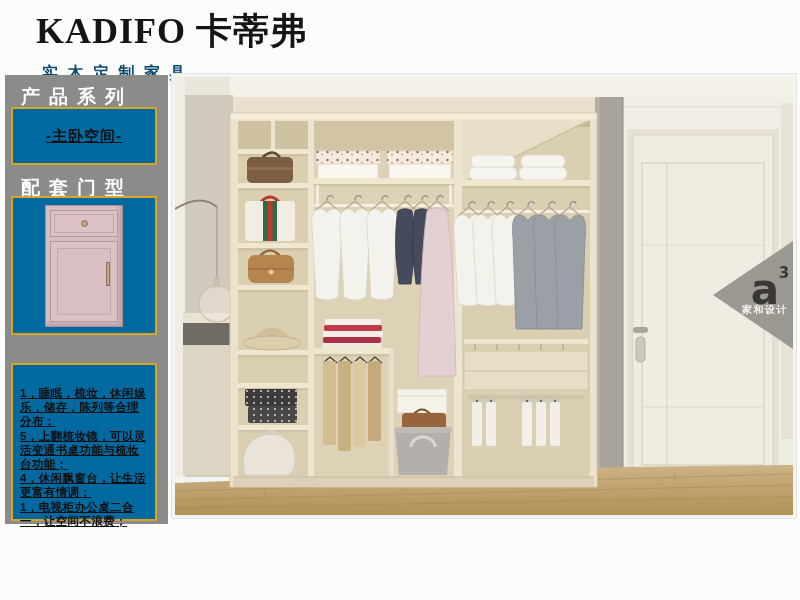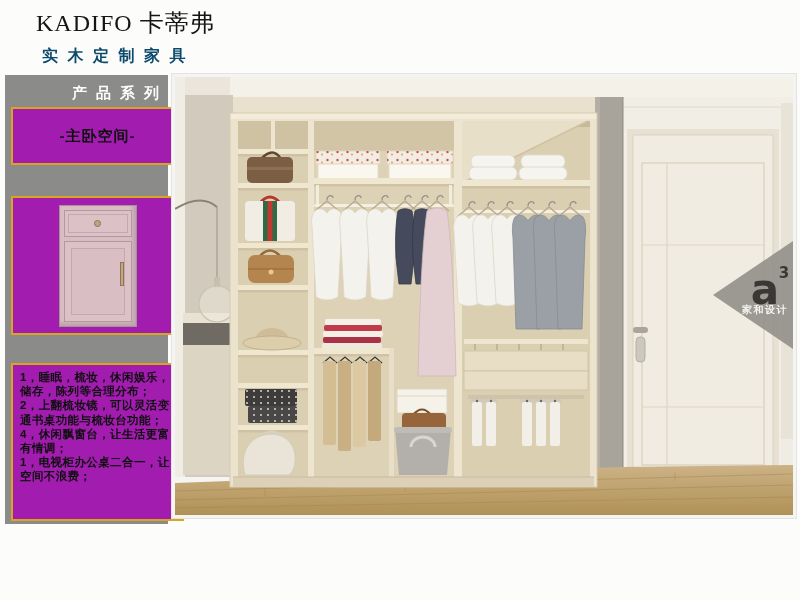--- a/index.html
+++ b/index.html
@@ -3,35 +3,35 @@
 <meta charset="utf-8">
 <style>
   * { margin:0; padding:0; box-sizing:border-box; }
   html,body { width:800px; height:600px; }
   body { background:#ffffff; overflow:hidden; }
   .page { position:relative; width:800px; height:600px; background:#fcfcfb;
           font-family:"Liberation Sans", sans-serif; }
 
   
   .logo { position:absolute; left:36px; top:7px; color:#151515; }
-  .logo-main { font-family:"Liberation Serif", serif; font-size:24px; font-weight:400; letter-spacing:1px; }
+  .logo-main { font-family:"Liberation Serif", serif; font-size:36px; font-weight:700; letter-spacing:1px; }
   .logo-sub  { margin-top:7px; margin-left:6px; font-size:16px; font-weight:600;
                letter-spacing:9.5px; color:#0c4a6e; }
 
   
   .sidebar { position:absolute; left:5px; top:75px; width:163px; height:449px; background:#8b8b89; }
-  .side-header { position:absolute; left:0; width:100%; text-align:right; color:#fdfdfc;
-                 font-size:15px; font-weight:700; letter-spacing:9px; text-indent:9px; }
+  .side-header { position:absolute; left:0; width:100%; text-align:left; color:#fdfdfc;
+                 font-size:19px; font-weight:700; letter-spacing:9px; text-indent:9px;padding-left:7px; }
   .h1 { top:9px; } .h2 { top:100px; } .h3 { top:266px; }
-  .white-box { position:absolute; left:6px; width:173px; background:#a21caf;
-               border:2px solid #d9a41e; }
+  .white-box { position:absolute; left:6px; width:146px; background:#0369a1;
+               border:2px solid #d9a41e;text-decoration:underline; }
   .box-series { top:32px; height:58px; display:flex; align-items:center; justify-content:center;
                 font-size:15px; font-weight:700; color:#0f0f0f; letter-spacing:1px; }
   .box-door   { top:121px; height:139px; display:flex; align-items:center; justify-content:center; }
-  .box-points { top:288px; height:158px; padding:5px 5px 0 7px; color:#0f0f0f;
+  .box-points { top:288px; height:158px; padding:21px 5px 0 7px; color:#0f0f0f;
                 font-size:11.5px; font-weight:700; line-height:14.2px; letter-spacing:.4px; }
   .box-points p { margin:0; }
 
   
   .mini-door { width:78px; height:122px; background:#d8bdc2; border:1px solid #a98f96;
                position:relative; box-shadow: inset -3px -3px 4px rgba(120,90,100,.28); }
   .mini-drawer { position:absolute; top:4px; left:4px; right:4px; height:27px;
                  border:1px solid #b298a0; background:#dcc2c7; }
   .mini-drawer::after { content:""; position:absolute; inset:3px; border:1px solid #c3a8ae; }
   .knob { position:absolute; left:50%; top:50%; width:7px; height:7px; margin:-3.5px;
@@ -57,34 +57,35 @@
     <div class="logo-main">KADIFO 卡蒂弗</div>
     <div class="logo-sub">实木定制家具</div>
   </header>
 
   <aside class="sidebar">
     <div class="side-header h1">产品系列</div>
     <div class="white-box box-series">
       <span>-主卧空间-</span>
     </div>
 
+    <div class="side-header h2">配套门型</div>
     <div class="white-box box-door">
       <div class="mini-door">
         <div class="mini-drawer">
           <span class="knob"></span>
         </div>
         <div class="mini-panel">
           <span class="mini-handle"></span>
         </div>
       </div>
     </div>
 
     <div class="white-box box-points">
       <p>1，睡眠，梳妆，休闲娱乐，储存，陈列等合理分布；</p>
-      <p>2，上翻梳妆镜，可以灵活变通书桌功能与梳妆台功能；</p>
+      <p>5，上翻梳妆镜，可以灵活变通书桌功能与梳妆台功能；</p>
       <p>4，休闲飘窗台，让生活更富有情调；</p>
       <p>1，电视柜办公桌二合一，让空间不浪费；</p>
     </div>
   </aside>
 
   <figure class="photo">
     <svg viewBox="0 0 618 438" preserveAspectRatio="none">
       <defs>
         <linearGradient id="floorg" x1="0" y1="0" x2="0" y2="1">
           <stop offset="0" stop-color="#ccb286"></stop>

